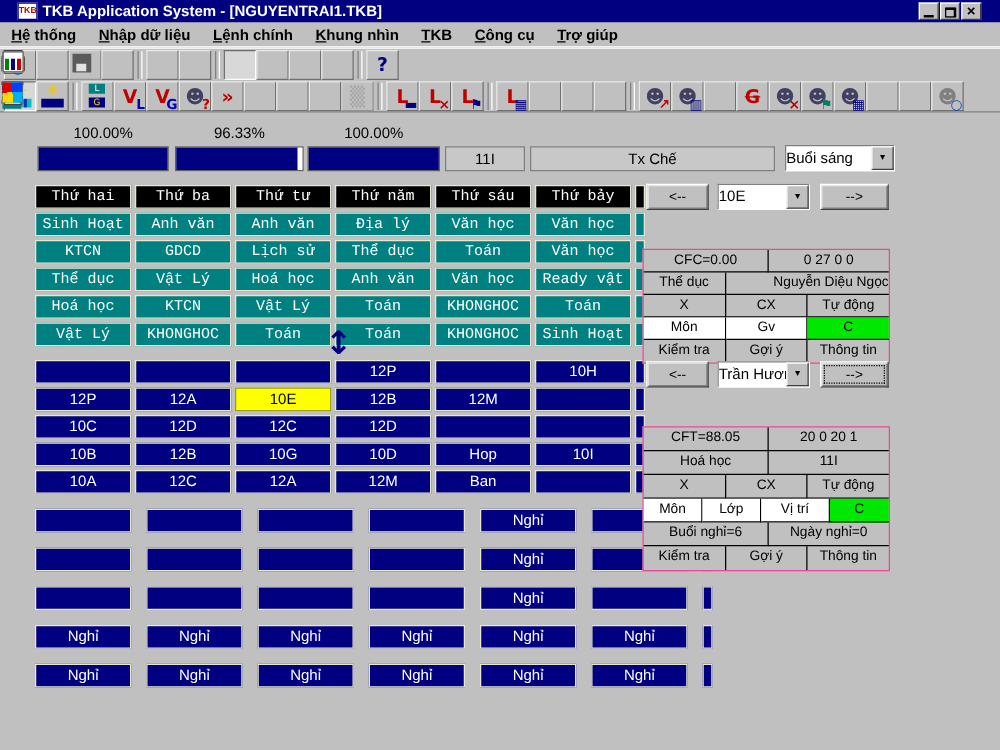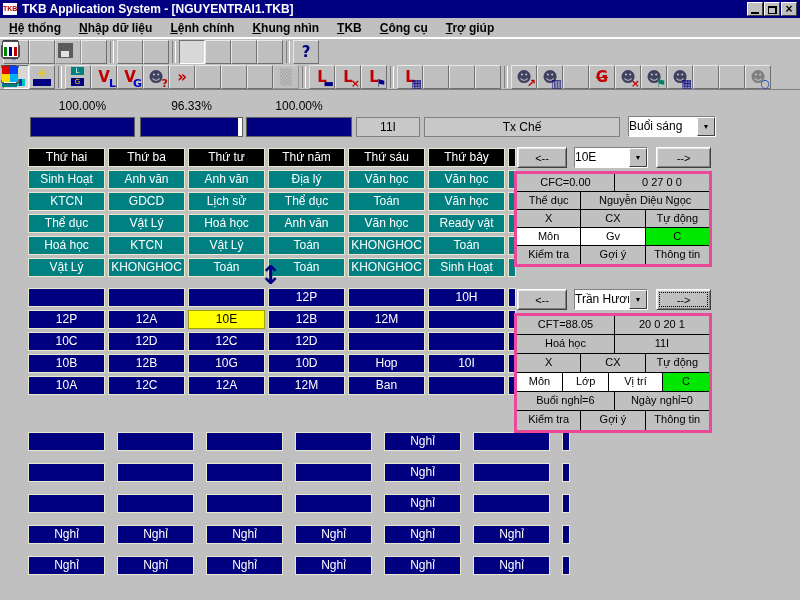--- a/index.html
+++ b/index.html
@@ -1,20 +1,20 @@
 <!DOCTYPE html>
 <html><head>
 <meta charset="utf-8">
 <style>
   html,body{margin:0;padding:0;background:#808080;}
   .win{position:relative;width:800px;height:600px;background:#c0c0c0;overflow:hidden;
        font-family:"Liberation Sans",sans-serif;color:#000;}
   
   .titlebar{position:absolute;left:0;top:0;width:100%;height:18px;background:#000080;
-            display:flex;align-items:center;padding:0 2px;box-sizing:border-box;gap:4px;}
+            display:flex;align-items:center;padding:0 14px;box-sizing:border-box;gap:4px;}
   .app-icon{width:16px;height:14px;background:#fff;border:1px solid #000080;box-sizing:border-box;
             color:#c00000;font-size:7px;font-weight:bold;text-align:center;line-height:12px;flex:none;}
   .title-text{color:#fff;font-size:12px;font-weight:bold;white-space:nowrap;flex:1;}
   .win-controls{display:flex;gap:1px;flex:none;margin-right:1px;}
   .wbtn{width:16px;height:14px;background:#c0c0c0;border:1px solid;border-color:#fff #404040 #404040 #fff;
         padding:0;position:relative;font-family:inherit;}
   .glyph-min{display:block;width:8px;height:2px;background:#000;margin:8px auto 0;}
   .glyph-rest{display:block;width:9px;height:8px;margin:1px auto 0;position:relative;}
   .glyph-rest:before{content:"";position:absolute;right:0;top:0;width:6px;height:5px;border:1px solid #000;border-top-width:2px;background:#c0c0c0;}
   .glyph-rest:after{content:"";position:absolute;left:0;bottom:0;width:6px;height:5px;border:1px solid #000;border-top-width:2px;background:#c0c0c0;}
@@ -76,46 +76,46 @@
   .field.class-code{left:356px;width:64px;}
   .field.tx{left:424px;width:196px;}
   .combo{position:absolute;background:#fff;border:1px solid;border-color:#808080 #fff #fff #808080;
          display:flex;box-sizing:border-box;height:21px;}
   .combo-txt{flex:1;font-size:12px;line-height:19px;padding-left:0;white-space:nowrap;overflow:hidden;}
   .combo-btn{width:16px;flex:none;background:#c0c0c0;border:1px solid;border-color:#fff #404040 #404040 #fff;
              font-size:7px;line-height:17px;text-align:center;}
   .combo.session{left:628px;top:116px;width:88px;}
   
   .grid{position:absolute;left:28px;display:grid;grid-template-columns:repeat(6,77px) 8px;gap:3px;}
-  #grid-main{top:148px;} #grid-class{top:288px;} #grid-rest{top:432px;gap:12px;}
+  #grid-main{top:148px;font-family:Liberation Mono, monospace;} #grid-class{top:288px;} #grid-rest{top:407px;gap:12px;}
   .cell{box-sizing:border-box;height:19px;line-height:17px;text-align:center;color:#fff;
         font-size:12px;border:1px solid #e8e8d0;overflow:hidden;white-space:nowrap;}
   .cell.hdr{background:#000;}
   .cell.teal{background:#008080;}
   .cell.navy{background:#000080;}
   .cell.selected{background:#ffff00;color:#000;border-color:#a0a000;}
   .swap-arrow{position:absolute;left:256px;top:261px;width:30px;height:30px;color:#000080;
               font-size:26px;font-weight:bold;text-align:center;line-height:28px;font-family:"DejaVu Sans",sans-serif;}
   
   .navbtn{position:absolute;height:21px;background:#c0c0c0;border:1px solid;border-color:#fff #404040 #404040 #fff;
           box-shadow:inset 1px 1px 0 #e8e8e8,inset -1px -1px 0 #808080;font-size:11px;font-family:inherit;padding:0;}
   .navbtn.focused{outline:1px dotted #000;outline-offset:-4px;}
   #p1prev{left:517px;top:147px;width:50px;} #p1next{left:656px;top:147px;width:55px;}
   #p2prev{left:517px;top:289px;width:50px;} #p2next{left:656px;top:289px;width:55px;}
   .combo.p1{left:574px;top:147px;width:74px;} .combo.p2{left:574px;top:289px;width:74px;}
-  .ptable{position:absolute;left:514px;width:198px;border:3px solid #ec4899;background:#c0c0c0;box-sizing:border-box;}
+  .ptable{position:absolute;left:514px;width:198px;border:1px solid #ec4899;background:#c0c0c0;box-sizing:border-box;margin-top:28px;}
   #p1table{top:171px;} #p2table{top:313px;}
   .prow{display:flex;}
   .pc{box-sizing:border-box;border-right:1px solid #000;border-bottom:1px solid #000;height:18px;
       line-height:16px;font-size:11px;text-align:center;overflow:hidden;white-space:nowrap;flex:none;}
   #p2table .pc{height:19px;line-height:17px;}
   .prow .pc:last-child{border-right:none;}
   .ptable .prow:last-child .pc{border-bottom:none;}
   .pc.white{background:#fff;} .pc.green{background:#00e800;}
-  .w51{width:51%;} .w49{width:49%;} .w335{width:33.5%;} .w665{width:66.5%;}
+  .w51{width:51%;} .w49{width:49%;} .w335{width:33.5%;} .w665{width:66.5%;text-align:right;}
   .t3a{width:33.5%;} .t3b{width:33.5%;} .t3c{width:33%;}
   .w24{width:24%;} .w28{width:28%;} .w100{width:100%;}
   
   .statusbar{position:absolute;left:0;bottom:0;width:100%;height:22px;background:#c0c0c0;border-top:1px solid #fff;}
   .sb{position:absolute;top:4px;height:16px;border:1px solid;border-color:#808080 #fff #fff #808080;
       box-sizing:border-box;font-size:11px;line-height:14px;padding:0 4px;}
   .sb-ready{left:2px;width:512px;}
   .sb-w1{left:518px;width:114px;}
   .sb-s1{left:636px;width:20px;}
   .sb-num{left:660px;width:34px;text-align:center;}

